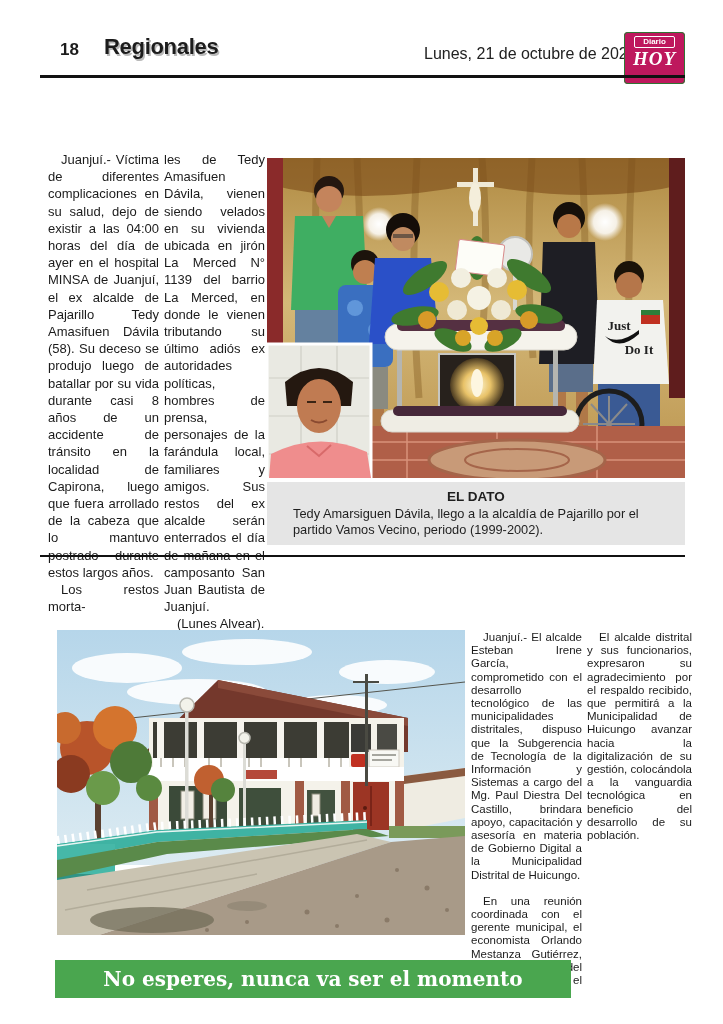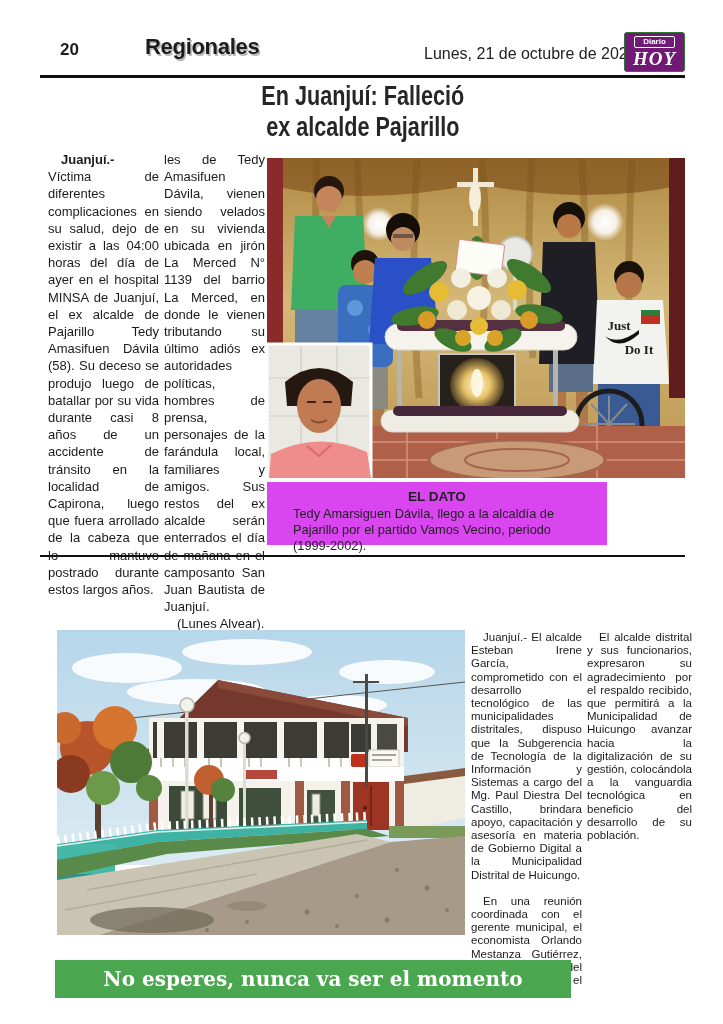--- a/index.html
+++ b/index.html
@@ -3,23 +3,23 @@
 <meta charset="utf-8">
 <style>
   html,body{margin:0;padding:0;background:#e8e8e8;}
   .page{position:relative;width:723px;height:1024px;background:#ffffff;overflow:hidden;
         font-family:"Liberation Sans",sans-serif;color:#1c1c1c;margin:0 auto;}
   .abs{position:absolute;}
 
   
   .pagenum{left:60px;top:40px;font-size:17px;font-weight:bold;}
   .section{left:104px;top:34px;font-size:22px;font-weight:bold;letter-spacing:-.3px;
-           text-shadow:1.5px 1.5px 0 #b9b9b9;margin-left:41px;}
+           text-shadow:1.5px 1.5px 0 #b9b9b9;}
   .date{left:424px;top:45px;font-size:16px;color:#222;}
-  .logo{left:624px;top:32px;width:61px;height:40px;background:#701a75;border-radius:4px;
+  .logo{left:624px;top:32px;width:61px;height:52px;background:#be185d;border-radius:4px;
         box-shadow:inset 0 0 0 1px #2f7534;}
   .logo-diario{margin:4px 10px 0;border:1px solid #fff;border-radius:2px;color:#fff;
         font-size:8px;font-weight:bold;text-align:center;line-height:10px;}
   .logo-hoy{color:#fff;font-weight:bold;font-size:19px;text-align:center;letter-spacing:1px;
         line-height:22px;font-family:"Liberation Serif",serif;font-style:italic;}
   .rule{background:#111;height:2.5px;}
   .rule1{left:40px;top:75px;width:645px;}
   .rule2{left:40px;top:555px;width:645px;height:2px;}
 
   
@@ -27,30 +27,30 @@
   .h1a{top:81px;font-size:27px;line-height:31px;}
   .h2a{top:561px;font-size:24px;line-height:28px;}
   .cond{display:inline-block;transform:scaleX(.8);transform-origin:50% 50%;white-space:nowrap;}
 
   
   .s1col{top:151px;font-size:13px;line-height:17.2px;text-align:justify;color:#1b1b1b;}
   .s1c1{left:48px;width:111px;}
   .s1c2{left:164px;width:101px;}
   .s1col p{margin:0;text-indent:13px;}
   .s1col p.noind{text-indent:0;}
-  .lead{font-weight:bold;}
+  .lead{font-weight:normal;}
   .byline{text-indent:13px;}
 
   
   .photo{overflow:hidden;}
   .photo1{left:267px;top:158px;width:418px;height:320px;}
   .photo2{left:57px;top:630px;width:408px;height:305px;}
 
   
-  .eldato{left:267px;top:482px;width:340px;height:63px;background:#d946ef;color:#1f1f1f;}
+  .eldato{left:267px;top:482px;width:418px;height:63px;background:#e5e5e5;color:#1f1f1f;}
   .eldato-title{text-align:center;font-weight:bold;font-size:13.5px;padding-top:7px;}
   .eldato-text{font-size:12.8px;line-height:16px;padding:2px 26px 0;}
 
   
   .s2col{top:631px;font-size:11.5px;line-height:13.2px;text-align:justify;color:#1b1b1b;}
   .s2c1{left:471px;width:111px;}
   .s2c2{left:587px;width:105px;}
   .s2col p{margin:0;text-indent:12px;}
   .s2col p.noind{text-indent:0;}
   .s2col p + p{margin-top:13px;}
@@ -58,36 +58,33 @@
   
   .banner{left:55px;top:960px;width:516px;height:38px;background:#4aa64f;}
   .banner-text{color:#fff;font-family:"DejaVu Serif",serif;font-weight:bold;font-size:20px;
         line-height:38px;text-align:center;}
 </style>
 </head>
 <body>
 
 <div class="page">
 
-  <div class="abs pagenum">20</div>
+  <div class="abs pagenum">18</div>
   <div class="abs section">Regionales</div>
   <div class="abs date">Lunes, 21 de octubre de 2024</div>
   <div class="abs logo">
     <div class="logo-diario">Diario</div>
     <div class="logo-hoy">HOY</div>
   </div>
   <div class="abs rule rule1"></div>
 
-  <div class="abs headline h1a">
-    <span class="cond">En Juanjuí: Falleció</span><br>
-    <span class="cond">ex alcalde Pajarillo</span>
-  </div>
 
   <div class="abs s1col s1c1">
     <p><span class="lead">Juanjuí.-</span><span> Víctima de diferentes complicaciones en su salud, dejo de existir a las 04:00 horas del día de ayer en el hospital MINSA de Juanjuí, el ex alcalde de Pajarillo Tedy Amasifuen Dávila (58). Su deceso se produjo luego de batallar por su vida durante casi 8 años de un accidente de tránsito en la localidad de Capirona, luego que fuera arrollado de la cabeza que lo mantuvo postrado durante estos largos años.</span></p>
+    <p>Los restos morta-</p>
   </div>
   <div class="abs s1col s1c2">
     <p class="noind">les de Tedy Amasifuen Dávila, vienen siendo velados en su vivienda ubicada en jirón La Merced N° 1139 del barrio La Merced, en donde le vienen tributando su último adiós ex autoridades políticas, hombres de prensa, personajes de la farándula local, familiares y amigos. Sus restos del ex alcalde serán enterrados el día de mañana en el camposanto San Juan Bautista de Juanjuí.</p>
     <p class="byline">(Lunes Alvear).</p>
   </div>
 
   <div class="abs photo photo1">
     <svg width="418" height="320" viewBox="0 0 418 320">
       <defs>
         <linearGradient id="gold" x1="0" y1="0" x2="0" y2="1">

